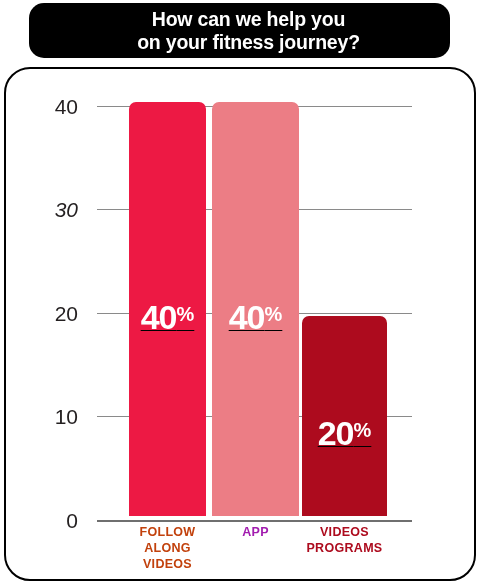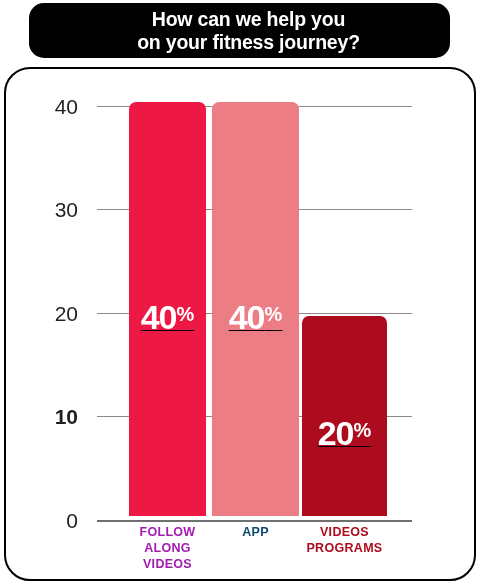--- a/index.html
+++ b/index.html
@@ -133,44 +133,44 @@
 <div id="chart-card">
   <div id="plot">
 
     <div class="gridline" style="top:37px;"></div>
     <div class="gridline" style="top:140px;"></div>
     <div class="gridline" style="top:244px;"></div>
     <div class="gridline" style="top:347px;"></div>
     <div class="gridline axis-base" style="top:451px;"></div>
 
     <div class="ytick-label" style="top:26px;">40</div>
-    <div class="ytick-label" style="top:129px;">30</div>
+    <div class="ytick-label" style="top:129px;font-style:italic;">30</div>
     <div class="ytick-label" style="top:233px;">20</div>
-    <div class="ytick-label" style="top:336px;font-weight:bold;">10</div>
+    <div class="ytick-label" style="top:336px;">10</div>
     <div class="ytick-label" style="top:440px;">0</div>
 
     <div class="bar" style="left:123px; width:77px; height:414px; background:#ED1944;">
       <span class="bar-value" style="margin-top:16px;">
         <span class="num">40</span><span class="pct">%</span>
       </span>
     </div>
 
     <div class="bar" style="left:206px; width:87px; height:414px; background:#EC7D85;">
       <span class="bar-value" style="margin-top:16px;">
         <span class="num">40</span><span class="pct">%</span>
       </span>
     </div>
 
     <div class="bar" style="left:296px; width:85px; height:200px; background:#AD0B1E;">
       <span class="bar-value" style="margin-top:34px;">
         <span class="num">20</span><span class="pct">%</span>
       </span>
     </div>
 
-    <div class="cat-label" style="left:123px; width:77px; color:#a21caf;">FOLLOW
+    <div class="cat-label" style="left:123px; width:77px; color:#c2410c;">FOLLOW
 ALONG
 VIDEOS</div>
-    <div class="cat-label" style="left:206px; width:87px; color:#0c4a6e;">APP</div>
+    <div class="cat-label" style="left:206px; width:87px; color:#a21caf;">APP</div>
     <div class="cat-label" style="left:291px; width:95px; color:#AD0B1E;">VIDEOS
 PROGRAMS</div>
 
   </div>
 </div>
 
 </body></html>

